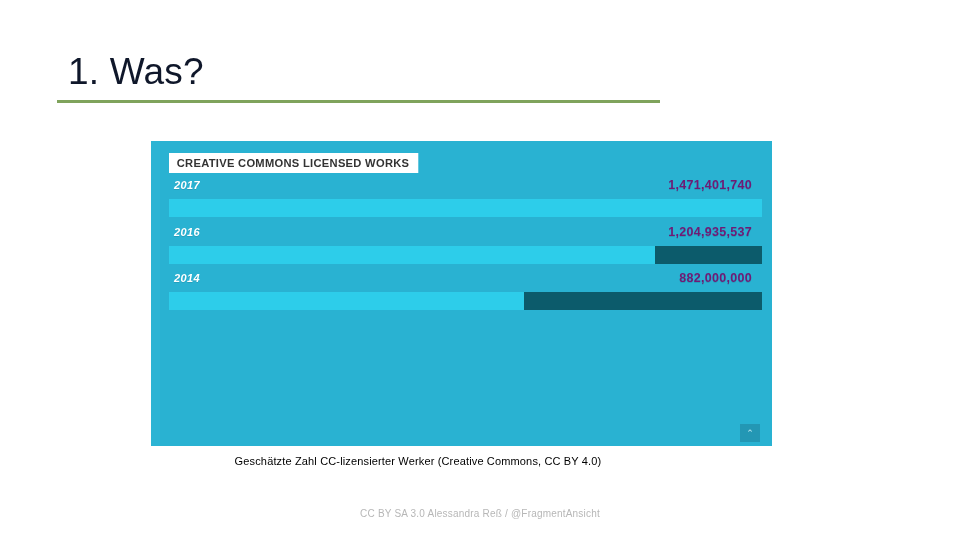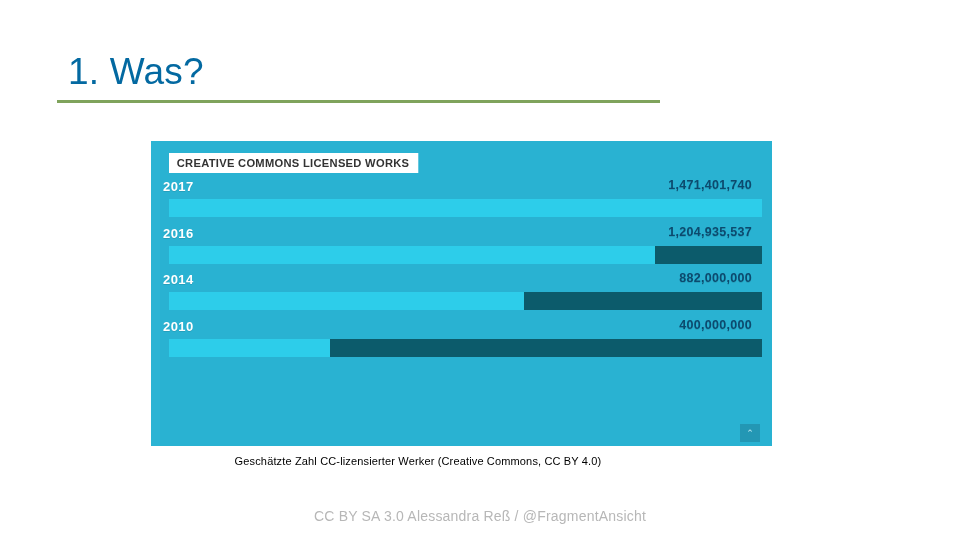--- a/index.html
+++ b/index.html
@@ -15,21 +15,21 @@
     position: relative;
   }
 
   
   #slide-title {
     position: absolute;
     left: 68px;
     top: 50px;
     font-size: 37px;
     font-weight: 300;
-    color: #0369a1;
+    color: #0f172a;
     letter-spacing: 0.2px;
     line-height: 44px;
     white-space: nowrap;
   }
   #title-rule {
     position: absolute;
     left: 57px;
     top: 100px;
     width: 603px;
     height: 3px;
@@ -78,35 +78,36 @@
     left: 0;
     top: 34px;
     width: 612px;
   }
   .bar-row {
     position: relative;
     height: 46.5px;
   }
   .bar-row .row-label {
     position: absolute;
-    left: 3px;
+    left: 14px;
     top: 4px;
-    font-size: 13px;
+    font-size: 11px;
     font-weight: bold;
     color: #ffffff;
     letter-spacing: 0.4px;
     text-shadow: 0 1px 0 rgba(0,0,0,0.10);
+    font-style: italic;
   }
   .bar-row .row-value {
     position: absolute;
     right: 20px;
     top: 3px;
     font-size: 12.5px;
     font-weight: bold;
-    color: #0c4a6e;
+    color: #701a75;
     letter-spacing: 0.3px;
     text-shadow: 0 1px 0 rgba(0,0,0,0.10);
   }
   .bar-track {
     position: absolute;
     left: 9px;
     top: 24px;
     right: 10px;
     height: 18px;
     background: #0C5B6B;
@@ -143,21 +144,21 @@
     font-size: 11px;
     color: #000000;
     letter-spacing: 0.15px;
   }
   #footer-credit {
     position: absolute;
     left: 0;
     top: 508px;
     width: 960px;
     text-align: center;
-    font-size: 14px;
+    font-size: 10px;
     color: #b7b7b7;
     letter-spacing: 0.2px;
   }
 </style>
 </head>
 <body>
 
 <div id="slide-title">1. Was?</div>
 <div id="title-rule"></div>
 
@@ -181,27 +182,20 @@
             <div class="bar-fill" style="width: 81.9%;"></div>
           </div>
         </div>
         <div class="bar-row">
           <div class="row-label">2014</div>
           <div class="row-value">882,000,000</div>
           <div class="bar-track">
             <div class="bar-fill" style="width: 59.9%;"></div>
           </div>
         </div>
-        <div class="bar-row">
-          <div class="row-label">2010</div>
-          <div class="row-value">400,000,000</div>
-          <div class="bar-track">
-            <div class="bar-fill" style="width: 27.2%;"></div>
-          </div>
-        </div>
       </div>
 
     <div id="collapse-button">⌃</div>
   </div>
 </div>
 
 <div id="chart-caption">Geschätzte Zahl CC-lizensierter Werker (Creative Commons, CC BY 4.0)</div>
 <div id="footer-credit">CC BY SA 3.0 Alessandra Reß / @FragmentAnsicht</div>
 
 </body></html>

